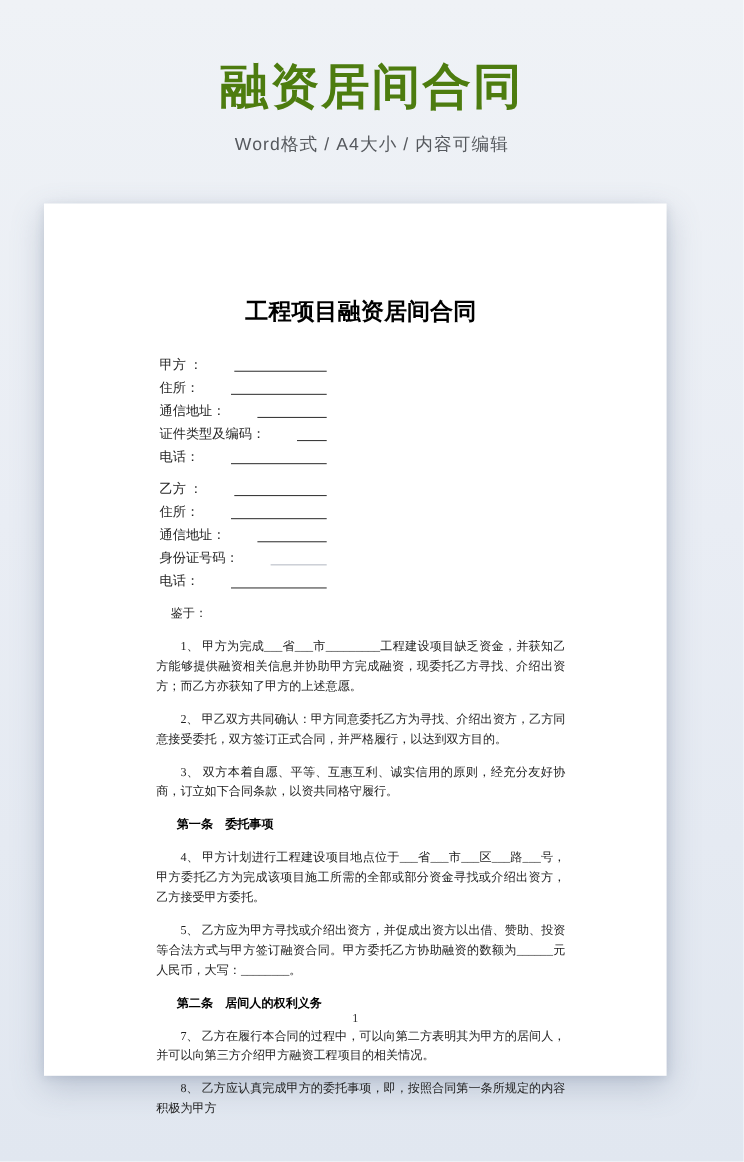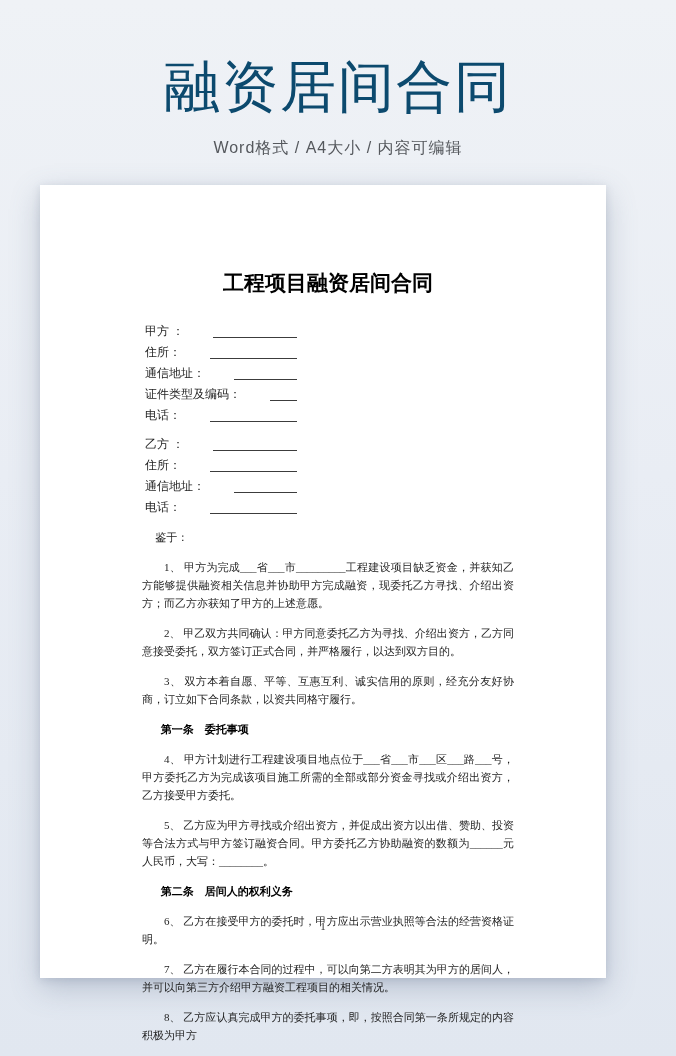--- a/index.html
+++ b/index.html
@@ -6,23 +6,23 @@
   body {
     width: 676px; height: 1056px;
     background: linear-gradient(180deg, #eff2f6 0%, #e9edf4 45%, #e1e7f0 100%);
     font-family: "Liberation Sans", "DejaVu Sans", sans-serif;
     overflow: hidden;
     position: relative;
   }
   .banner { text-align: center; padding-top: 50px; }
   .banner-title {
     margin: 0;
-    font-size: 56px;
-    font-weight: 400;
-    color: #0c4a6e;
+    font-size: 44px;
+    font-weight: 700;
+    color: #4d7c0f;
     letter-spacing: 2px;
   }
   .banner-subtitle {
     margin-top: 12px;
     font-size: 16px;
     color: #55585d;
     letter-spacing: 1px;
   }
   .page {
     position: absolute;
@@ -114,33 +114,36 @@
     </div>
     <div class="frow">
       <span class="flabel">住所：</span>
       <span class="fline"></span>
     </div>
     <div class="frow">
       <span class="flabel">通信地址：</span>
       <span class="fline"></span>
     </div>
     <div class="frow">
+      <span class="flabel">身份证号码：</span>
+      <span class="fline light"></span>
+    </div>
+    <div class="frow">
       <span class="flabel">电话：</span>
       <span class="fline"></span>
     </div>
   </div>
 
   <div class="body">
     <p class="whereas">鉴于：</p>
     <p class="para">1、 甲方为完成___省___市_________工程建设项目缺乏资金，并获知乙方能够提供融资相关信息并协助甲方完成融资，现委托乙方寻找、介绍出资方；而乙方亦获知了甲方的上述意愿。</p>
     <p class="para">2、 甲乙双方共同确认：甲方同意委托乙方为寻找、介绍出资方，乙方同意接受委托，双方签订正式合同，并严格履行，以达到双方目的。</p>
     <p class="para">3、 双方本着自愿、平等、互惠互利、诚实信用的原则，经充分友好协商，订立如下合同条款，以资共同格守履行。</p>
     <p class="heading">第一条　委托事项</p>
     <p class="para">4、 甲方计划进行工程建设项目地点位于___省___市___区___路___号，甲方委托乙方为完成该项目施工所需的全部或部分资金寻找或介绍出资方，乙方接受甲方委托。</p>
     <p class="para">5、 乙方应为甲方寻找或介绍出资方，并促成出资方以出借、赞助、投资等合法方式与甲方签订融资合同。甲方委托乙方协助融资的数额为______元人民币，大写：________。</p>
     <p class="heading">第二条　居间人的权利义务</p>
-    <p class="para">6、 乙方在接受甲方的委托时，甲方应出示营业执照等合法的经营资格证明。</p>
     <p class="para">7、 乙方在履行本合同的过程中，可以向第二方表明其为甲方的居间人，并可以向第三方介绍甲方融资工程项目的相关情况。</p>
     <p class="para">8、 乙方应认真完成甲方的委托事项，即，按照合同第一条所规定的内容积极为甲方</p>
   </div>
 
   <div class="pageno">1</div>
 </div>
 
 </body></html>

